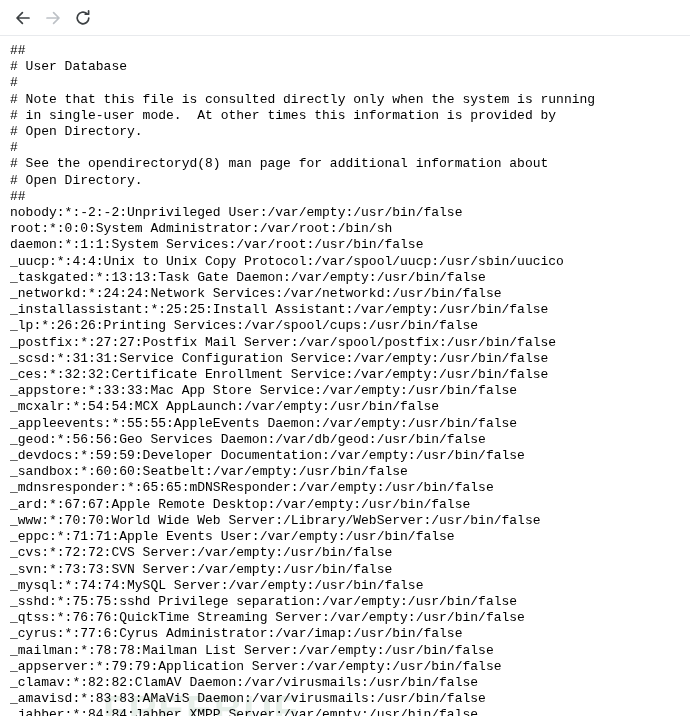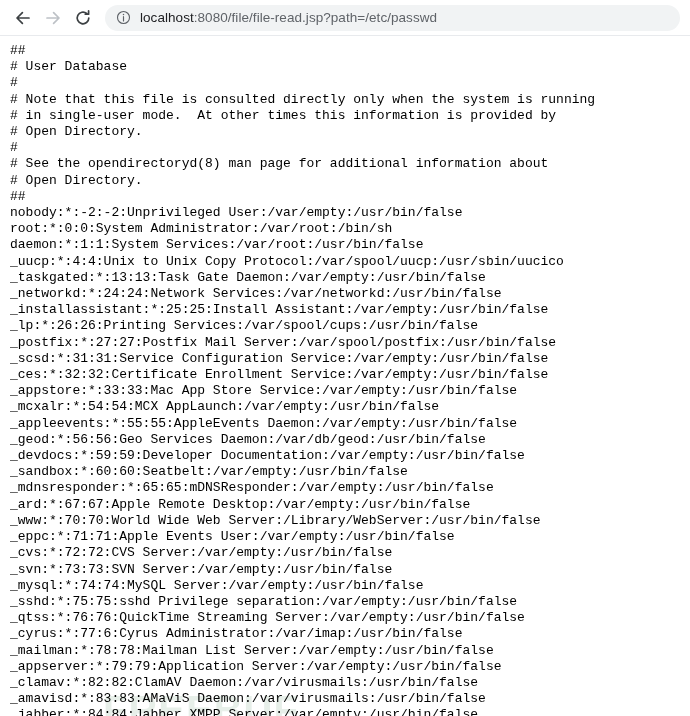--- a/index.html
+++ b/index.html
@@ -132,30 +132,20 @@
 
   <button class="nav-btn" title="Reload">
     <span>
       <svg width="20" height="20" viewBox="0 0 20 20" aria-hidden="true">
         <path class="icon-active" d="M15.8 10 A5.8 5.8 0 1 1 13.7 5.5" stroke-width="1.7" stroke-linecap="round"></path>
         <path class="icon-active" d="M15.6 2.9 L15.6 6.2 L12.3 6.2" stroke-width="1.7" stroke-linecap="round" stroke-linejoin="round"></path>
       </svg>
     </span>
   </button>
 
-  <div class="omnibox">
-    <span class="info-icon">
-      <svg width="15" height="15" viewBox="0 0 16 16" aria-hidden="true">
-        <circle cx="8" cy="8" r="6.4" fill="none" stroke="#5f6368" stroke-width="1.2"></circle>
-        <circle cx="8" cy="4.9" r="0.78" fill="#5f6368"></circle>
-        <path d="M8 7.1 L8 11.6" stroke="#5f6368" stroke-width="1.25" stroke-linecap="round"></path>
-      </svg>
-    </span>
-    <span class="url-text"><span class="url-host">localhost</span><span>:8080/file/file-read.jsp?path=/etc/passwd</span></span>
-  </div>
 </div>
 
 <div class="page-body">
   <div class="watermark">FREEBUF</div>
   <pre class="file-content">##
 # User Database
 #
 # Note that this file is consulted directly only when the system is running
 # in single-user mode.  At other times this information is provided by
 # Open Directory.

